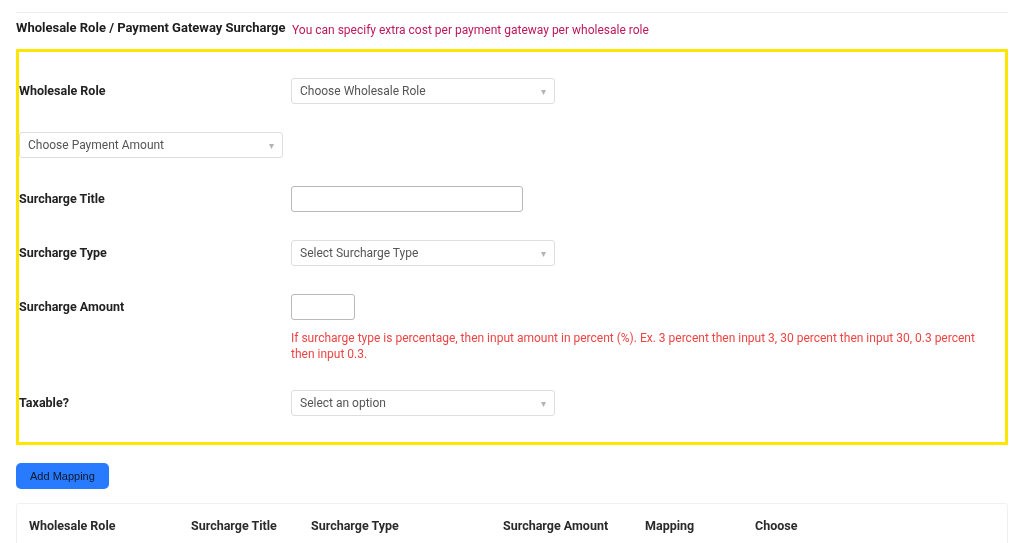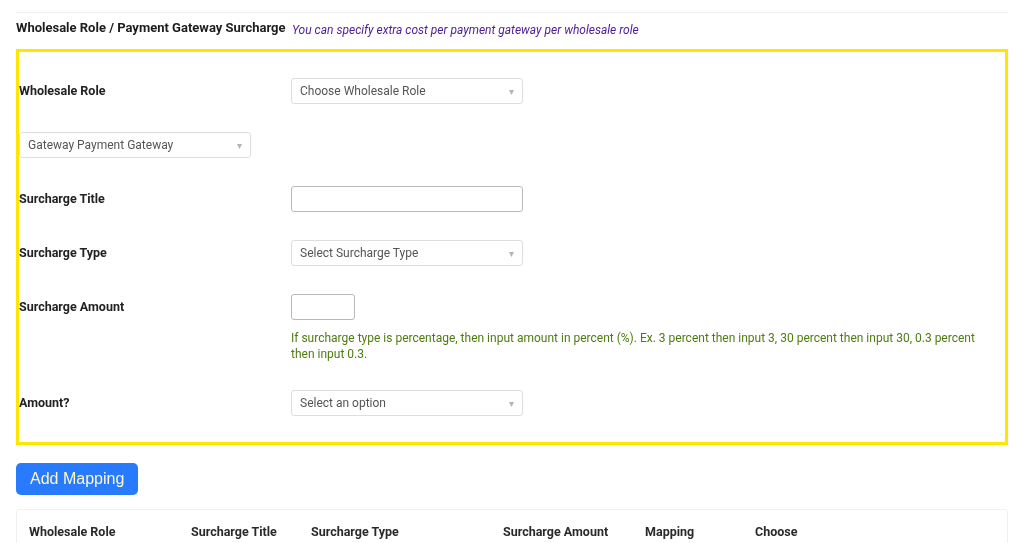--- a/index.html
+++ b/index.html
@@ -25,24 +25,23 @@
   }
   .header-label {
     width: 276px;
     font-weight: 700;
     font-size: 13px;
     line-height: 18px;
     color: #1d1d1d;
   }
   .header-desc {
     font-size: 12px;
-    color: #4c1d95;
+    color: #be185d;
     line-height: 18px;
     padding-top: 2px;
-    font-style: italic;
   }
   .form-box {
     border: 3px solid #ffe600;
     padding-top: 12px;
     padding-bottom: 12px;
   }
   .form-row {
     display: flex;
     align-items: flex-start;
     padding: 14px 0;
@@ -50,21 +49,21 @@
   .row-label {
     width: 272px;
     font-weight: 700;
     font-size: 12.5px;
     line-height: 26px;
   }
   .row-controls {
     flex: 1;
   }
   .select {
-    width: 232px;
+    width: 264px;
     height: 26px;
     border: 1px solid #dedede;
     border-radius: 3px;
     background: #fff;
     display: flex;
     align-items: center;
     justify-content: space-between;
     padding: 0 8px;
     font-size: 12px;
     color: #555;
@@ -87,31 +86,31 @@
     width: 64px;
     height: 26px;
     border: 1px solid #b9b9b9;
     border-radius: 3px;
     background: #fff;
     padding: 0 6px;
     font-size: 12px;
   }
   .hint {
     font-size: 12px;
-    color: #4d7c0f;
+    color: #ef4444;
     margin-top: 10px;
     line-height: 16px;
     padding-right: 12px;
   }
   .btn-primary {
     display: inline-block;
     margin-top: 18px;
     background: #287bff;
-    color: #fef9c3;
-    font-size: 16px;
+    color: #0f172a;
+    font-size: 11px;
     font-weight: 500;
     padding: 7px 14px;
     border: none;
     border-radius: 5px;
     cursor: pointer;
   }
   .table {
     margin-top: 14px;
     display: flex;
     font-size: 12.5px;
@@ -150,21 +149,21 @@
         <div class="select">
           <span>Choose Wholesale Role</span>
           <span class="chev">▾</span>
         </div>
       </div>
     </div>
 
     <div class="form-row">
       <div class="row-controls">
         <div class="select">
-          <span>Gateway Payment Gateway</span>
+          <span>Choose Payment Amount</span>
           <span class="chev">▾</span>
         </div>
       </div>
     </div>
 
     <div class="form-row">
       <div class="row-label">Surcharge Title</div>
       <div class="row-controls">
         <input type="text" class="text-input" value="" style="">
       </div>
@@ -182,21 +181,21 @@
 
     <div class="form-row">
       <div class="row-label">Surcharge Amount</div>
       <div class="row-controls">
         <input type="text" class="number-input" value="" style="">
         <div class="hint">If surcharge type is percentage, then input amount in percent (%). Ex. 3 percent then input 3, 30 percent then input 30, 0.3 percent then input 0.3.</div>
       </div>
     </div>
 
     <div class="form-row">
-      <div class="row-label">Amount?</div>
+      <div class="row-label">Taxable?</div>
       <div class="row-controls">
         <div class="select">
           <span>Select an option</span>
           <span class="chev">▾</span>
         </div>
       </div>
     </div>
 
   </div>
 

